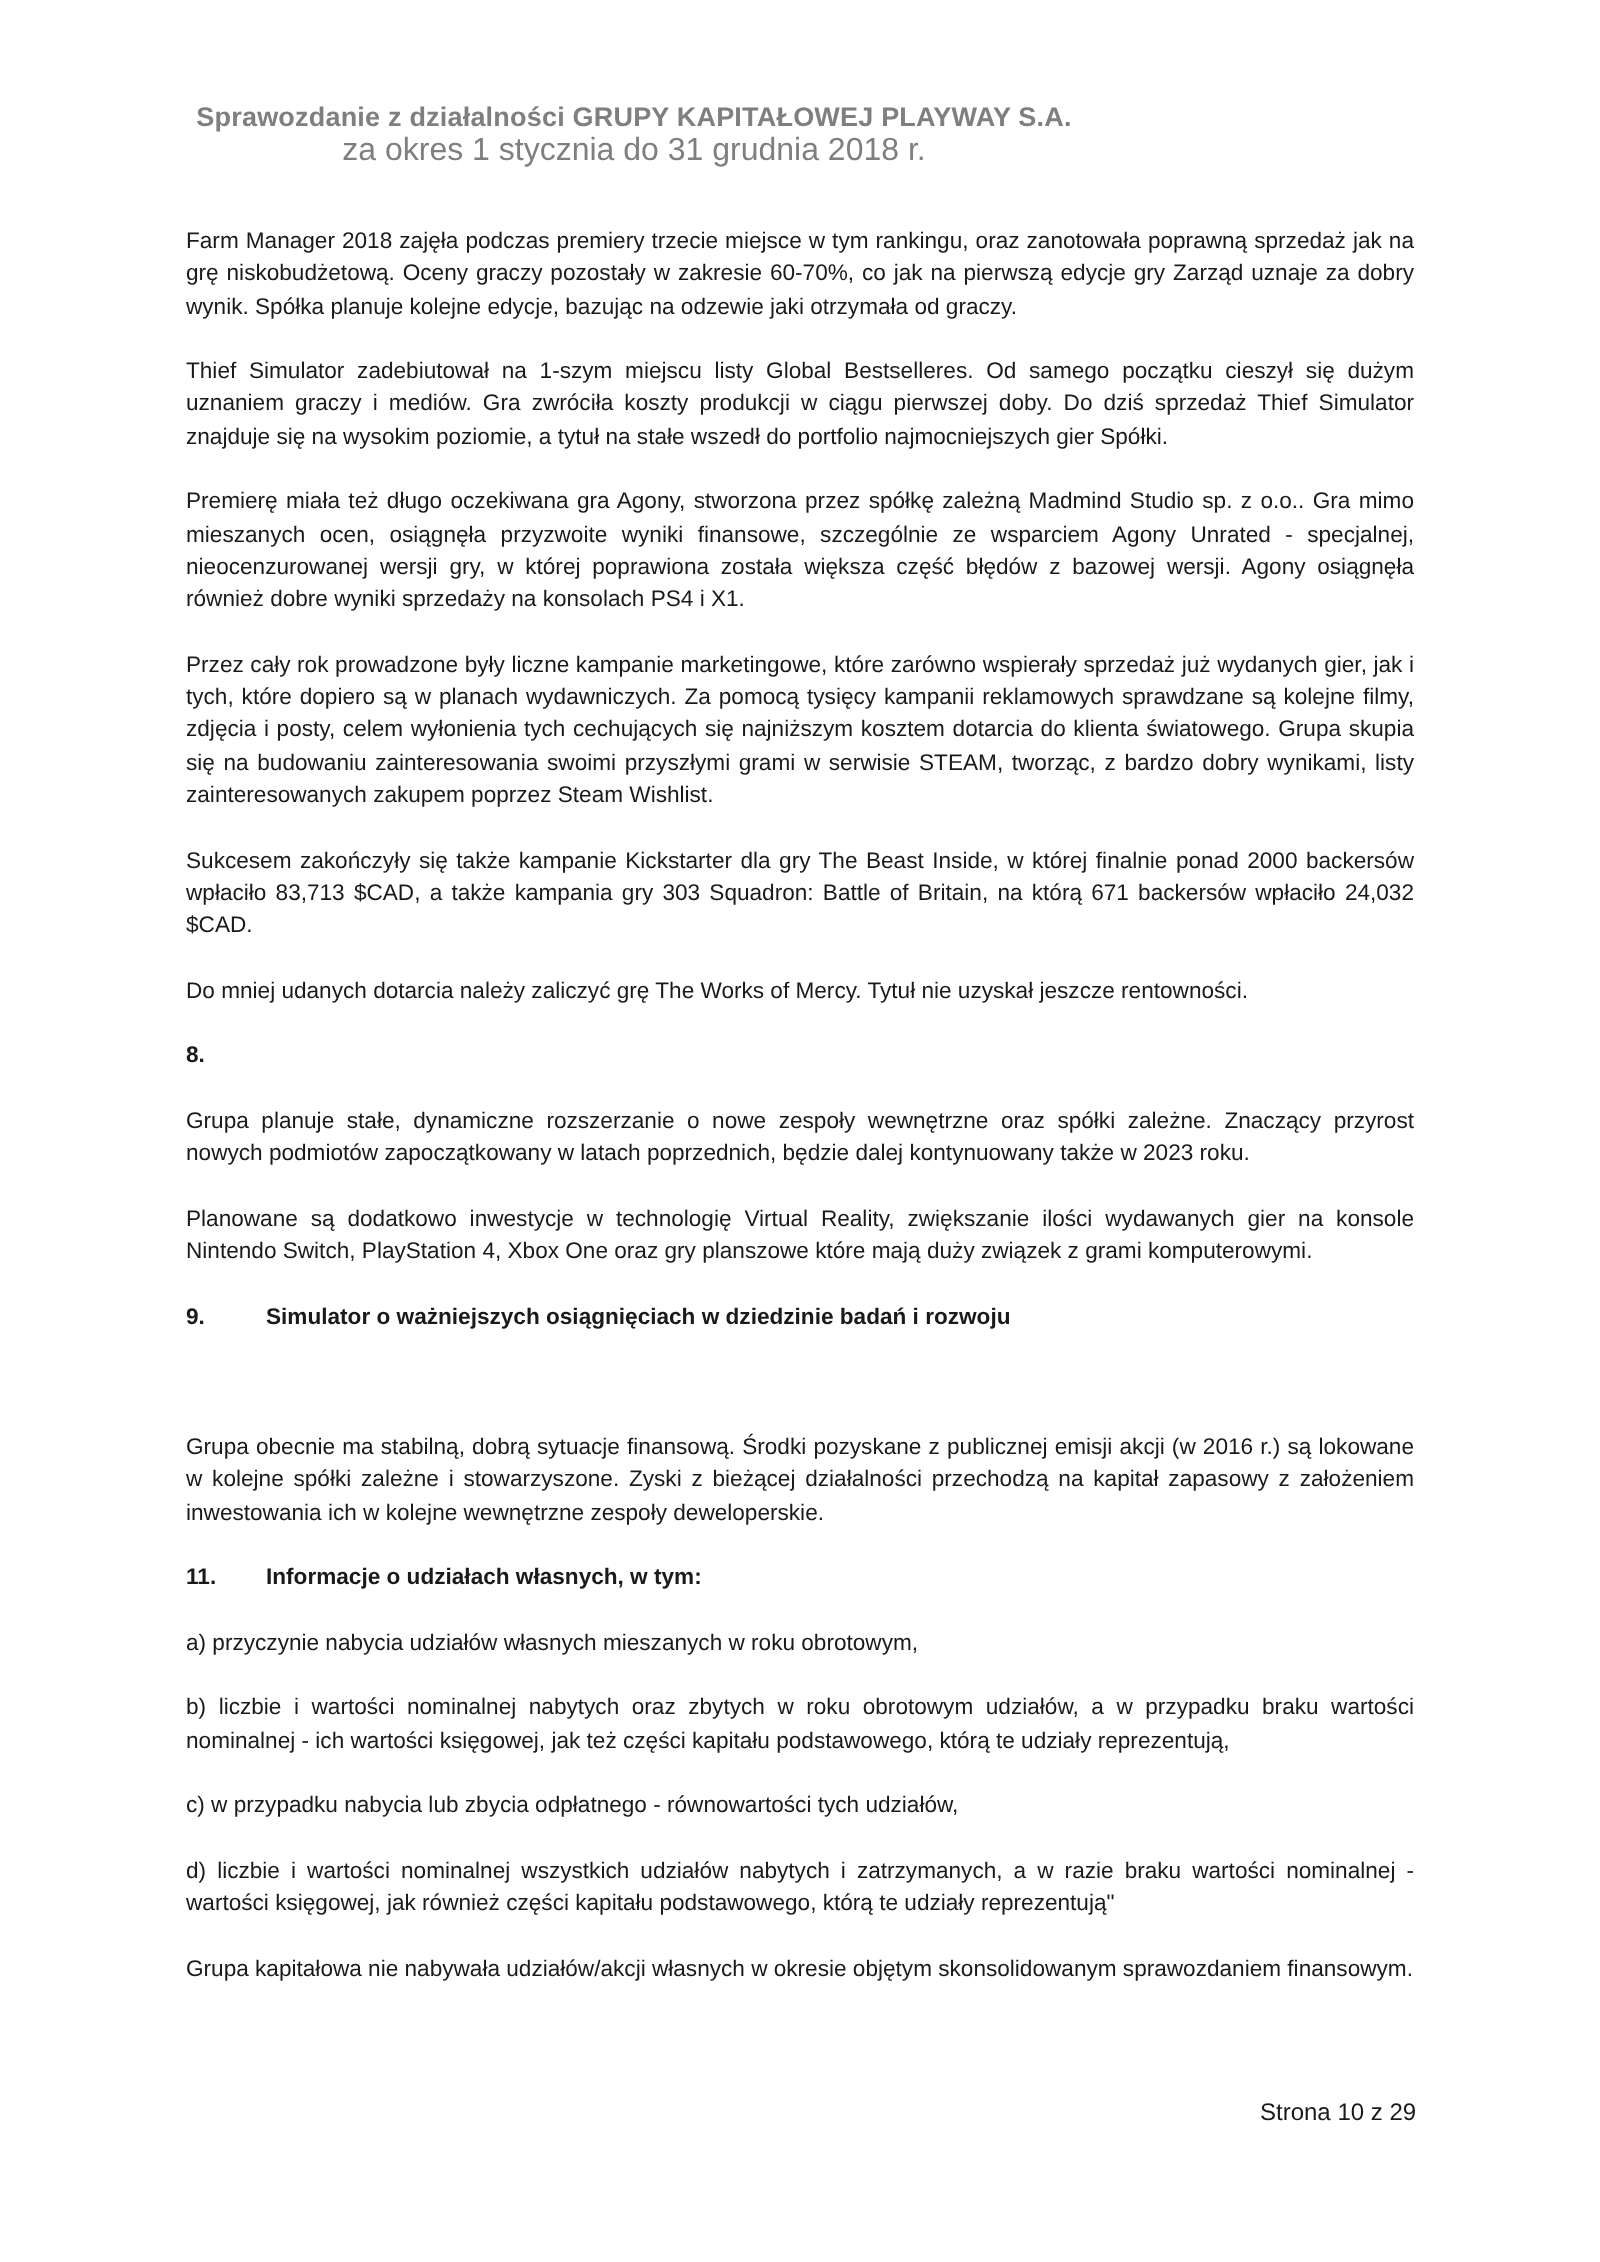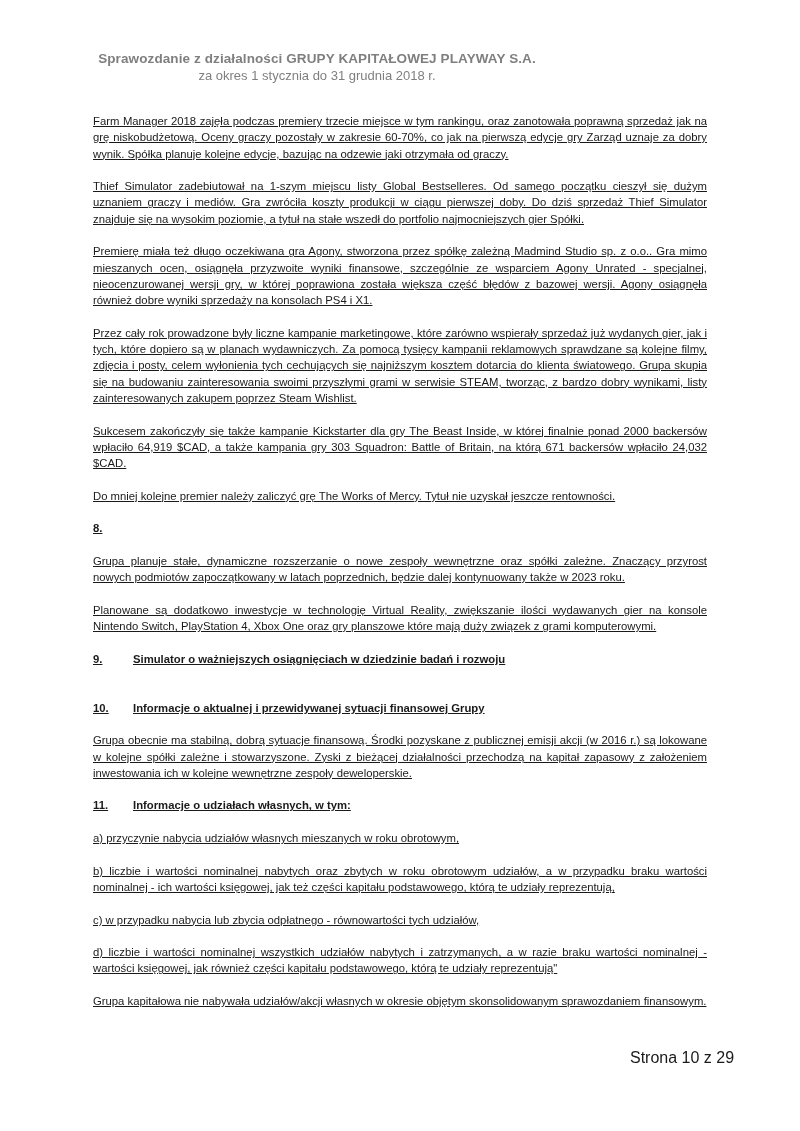--- a/index.html
+++ b/index.html
@@ -1,69 +1,65 @@
 <!DOCTYPE html>
 <html><head>
 <meta charset="utf-8">
 <style>
   html, body { margin: 0; padding: 0; background: #ffffff; }
   body { width: 800px; height: 1131px; position: relative; overflow: hidden;
          font-family: "Liberation Sans", "DejaVu Sans", sans-serif; color: #1a1a1a; }
   .header { position: absolute; top: 50px; left: 0; width: 634px; text-align: center; color: #7f7f7f; }
   .header .title { font-size: 13.5px; font-weight: bold; line-height: 18px; letter-spacing: 0.1px; }
-  .header .subtitle { font-size: 13px; line-height: 16px; }
-  .content { position: absolute; top: 113px; left: 93px; width: 614px; font-size: 11.3px; line-height: 16.3px; text-decoration: underline; }
+  .header .subtitle { font-size: 16px; line-height: 16px; }
+  .content { position: absolute; top: 113px; left: 93px; width: 614px; font-size: 11.3px; line-height: 16.3px; }
   .content p { margin: 0; text-align: justify; }
   .gap { height: 16.3px; }
   .heading { font-weight: bold; display: flex; }
   .heading .num { width: 40px; flex: 0 0 40px; }
-  .footer { position: absolute; top: 1049px; left: 630px; font-size: 16px; color: #1a1a1a; }
+  .footer { position: absolute; top: 1049px; left: 630px; font-size: 12px; color: #1a1a1a; }
 </style>
 </head>
 <body>
 
 <div class="header">
   <div class="title">Sprawozdanie z działalności GRUPY KAPITAŁOWEJ PLAYWAY S.A.</div>
   <div class="subtitle">za okres 1 stycznia do 31 grudnia 2018 r.</div>
 </div>
 
 <div class="content">
   <p>Farm Manager 2018 zajęła podczas premiery trzecie miejsce w tym rankingu, oraz zanotowała poprawną sprzedaż jak na grę niskobudżetową. Oceny graczy pozostały w zakresie 60-70%, co jak na pierwszą edycje gry Zarząd uznaje za dobry wynik. Spółka planuje kolejne edycje, bazując na odzewie jaki otrzymała od graczy.</p>
   <div class="gap"></div>
   <p>Thief Simulator zadebiutował na 1-szym miejscu listy Global Bestselleres. Od samego początku cieszył się dużym uznaniem graczy i mediów. Gra zwróciła koszty produkcji w ciągu pierwszej doby. Do dziś sprzedaż Thief Simulator znajduje się na wysokim poziomie, a tytuł na stałe wszedł do portfolio najmocniejszych gier Spółki.</p>
   <div class="gap"></div>
   <p>Premierę miała też długo oczekiwana gra Agony, stworzona przez spółkę zależną Madmind Studio sp. z o.o.. Gra mimo mieszanych ocen, osiągnęła przyzwoite wyniki finansowe, szczególnie ze wsparciem Agony Unrated - specjalnej, nieocenzurowanej wersji gry, w której poprawiona została większa część błędów z bazowej wersji. Agony osiągnęła również dobre wyniki sprzedaży na konsolach PS4 i X1.</p>
   <div class="gap"></div>
   <p>Przez cały rok prowadzone były liczne kampanie marketingowe, które zarówno wspierały sprzedaż już wydanych gier, jak i tych, które dopiero są w planach wydawniczych. Za pomocą tysięcy kampanii reklamowych sprawdzane są kolejne filmy, zdjęcia i posty, celem wyłonienia tych cechujących się najniższym kosztem dotarcia do klienta światowego. Grupa skupia się na budowaniu zainteresowania swoimi przyszłymi grami w serwisie STEAM, tworząc, z bardzo dobry wynikami, listy zainteresowanych zakupem poprzez Steam Wishlist.</p>
   <div class="gap"></div>
-  <p>Sukcesem zakończyły się także kampanie Kickstarter dla gry The Beast Inside, w której finalnie ponad 2000 backersów wpłaciło 64,919 $CAD, a także kampania gry 303 Squadron: Battle of Britain, na którą 671 backersów wpłaciło 24,032 $CAD.</p>
+  <p>Sukcesem zakończyły się także kampanie Kickstarter dla gry The Beast Inside, w której finalnie ponad 2000 backersów wpłaciło 83,713 $CAD, a także kampania gry 303 Squadron: Battle of Britain, na którą 671 backersów wpłaciło 24,032 $CAD.</p>
   <div class="gap"></div>
-  <p>Do mniej kolejne premier należy zaliczyć grę The Works of Mercy. Tytuł nie uzyskał jeszcze rentowności.</p>
+  <p>Do mniej udanych dotarcia należy zaliczyć grę The Works of Mercy. Tytuł nie uzyskał jeszcze rentowności.</p>
   <div class="gap"></div>
 
   <div class="heading">
     <span class="num">8.</span>
   </div>
   <div class="gap"></div>
   <p>Grupa planuje stałe, dynamiczne rozszerzanie o nowe zespoły wewnętrzne oraz spółki zależne. Znaczący przyrost nowych podmiotów zapoczątkowany w latach poprzednich, będzie dalej kontynuowany także w 2023 roku.</p>
   <div class="gap"></div>
   <p>Planowane są dodatkowo inwestycje w technologię Virtual Reality, zwiększanie ilości wydawanych gier na konsole Nintendo Switch, PlayStation 4, Xbox One oraz gry planszowe które mają duży związek z grami komputerowymi.</p>
   <div class="gap"></div>
 
   <div class="heading">
     <span class="num">9.</span>
     <span>Simulator o ważniejszych osiągnięciach w dziedzinie badań i rozwoju</span>
   </div>
   <div class="gap"></div>
   <div class="gap"></div>
 
-  <div class="heading">
-    <span class="num">10.</span>
-    <span>Informacje o aktualnej i przewidywanej sytuacji finansowej Grupy</span>
-  </div>
   <div class="gap"></div>
   <p>Grupa obecnie ma stabilną, dobrą sytuacje finansową. Środki pozyskane z publicznej emisji akcji (w 2016 r.) są lokowane w kolejne spółki zależne i stowarzyszone. Zyski z bieżącej działalności przechodzą na kapitał zapasowy z założeniem inwestowania ich w kolejne wewnętrzne zespoły deweloperskie.</p>
   <div class="gap"></div>
 
   <div class="heading">
     <span class="num">11.</span>
     <span>Informacje o udziałach własnych, w tym:</span>
   </div>
   <div class="gap"></div>
   <p>a)  przyczynie nabycia udziałów własnych mieszanych w roku obrotowym,</p>

